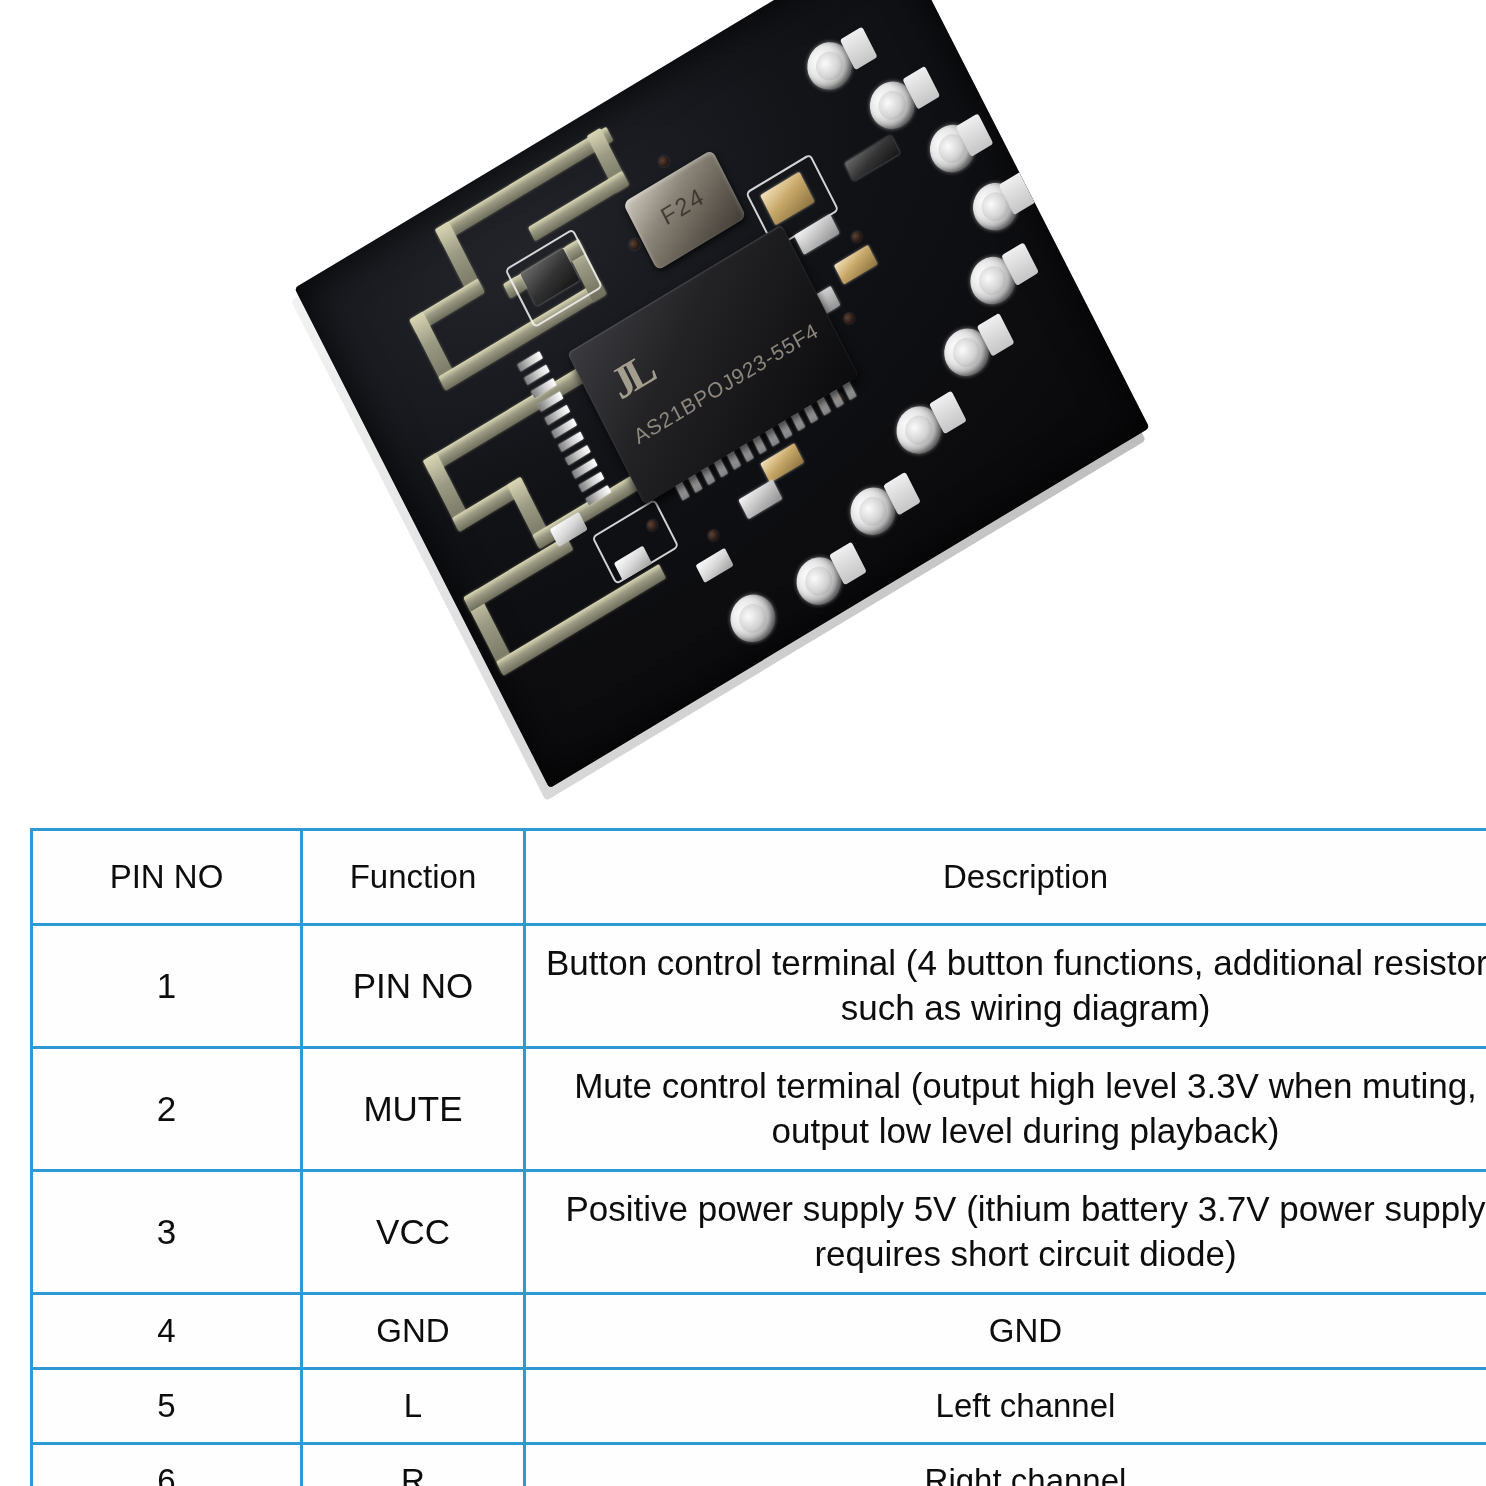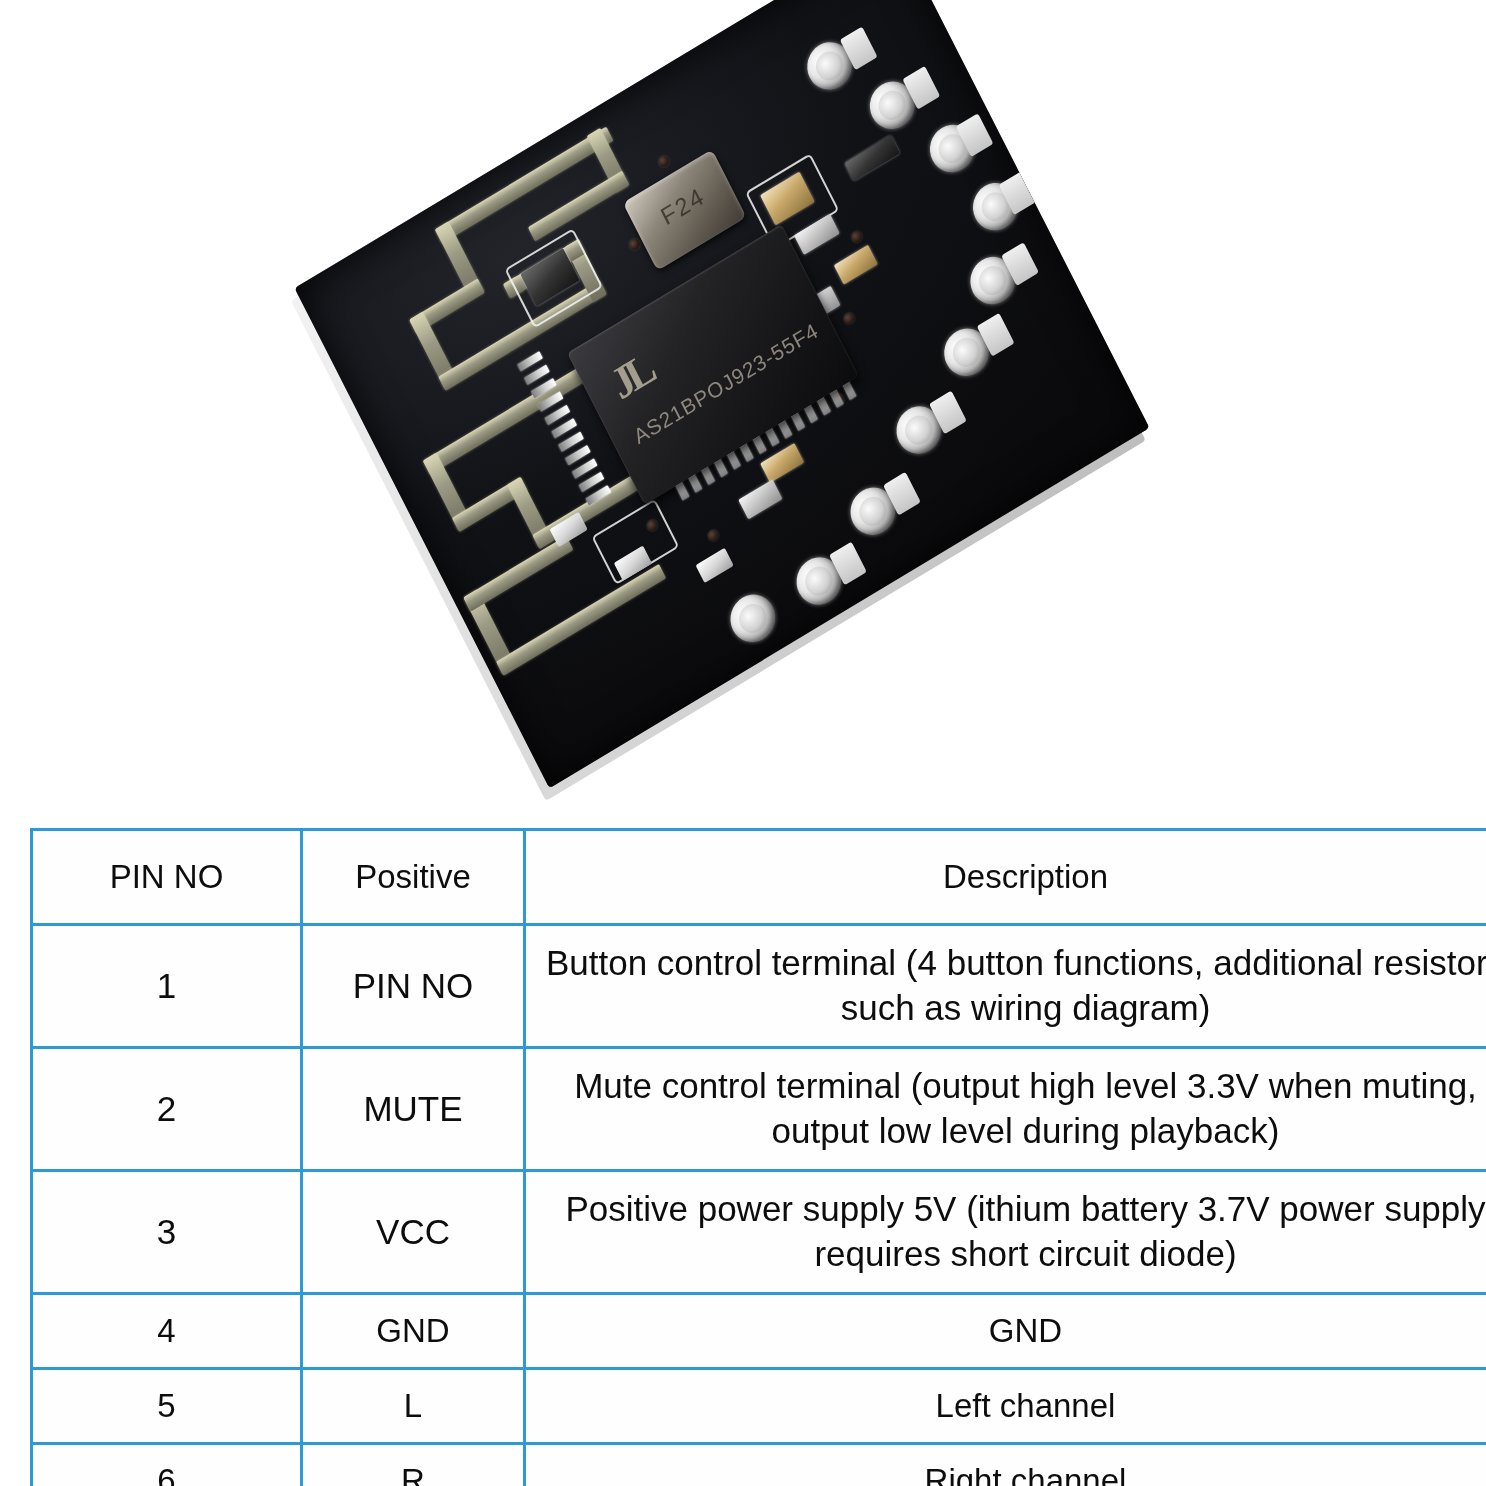--- a/index.html
+++ b/index.html
@@ -335,21 +335,21 @@
       </div>
 
     </div>
   </div>
 </div>
 
 <table id="pin-table">
   <tbody>
     <tr class="row-head">
       <td class="c-pin">PIN NO</td>
-      <td class="c-func">Positive</td>
+      <td class="c-func">Function</td>
       <td class="c-desc">Description</td>
     </tr>
 
     <tr class="row-tall">
       <td>1</td>
       <td>PIN NO</td>
       <td class="desc-cell">Button control terminal (4 button functions, additional resistors such as wiring diagram)</td>
     </tr>
 
     <tr class="row-tall">

